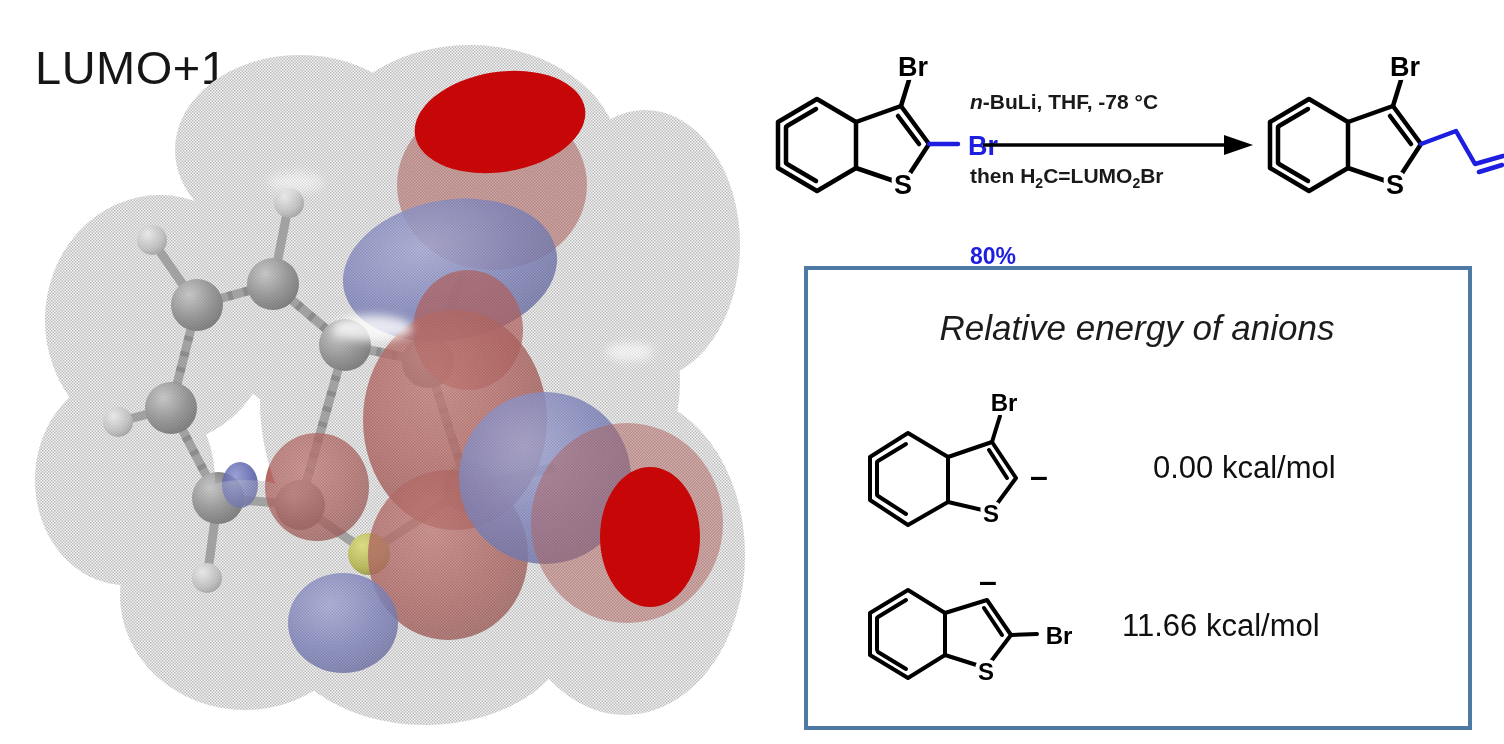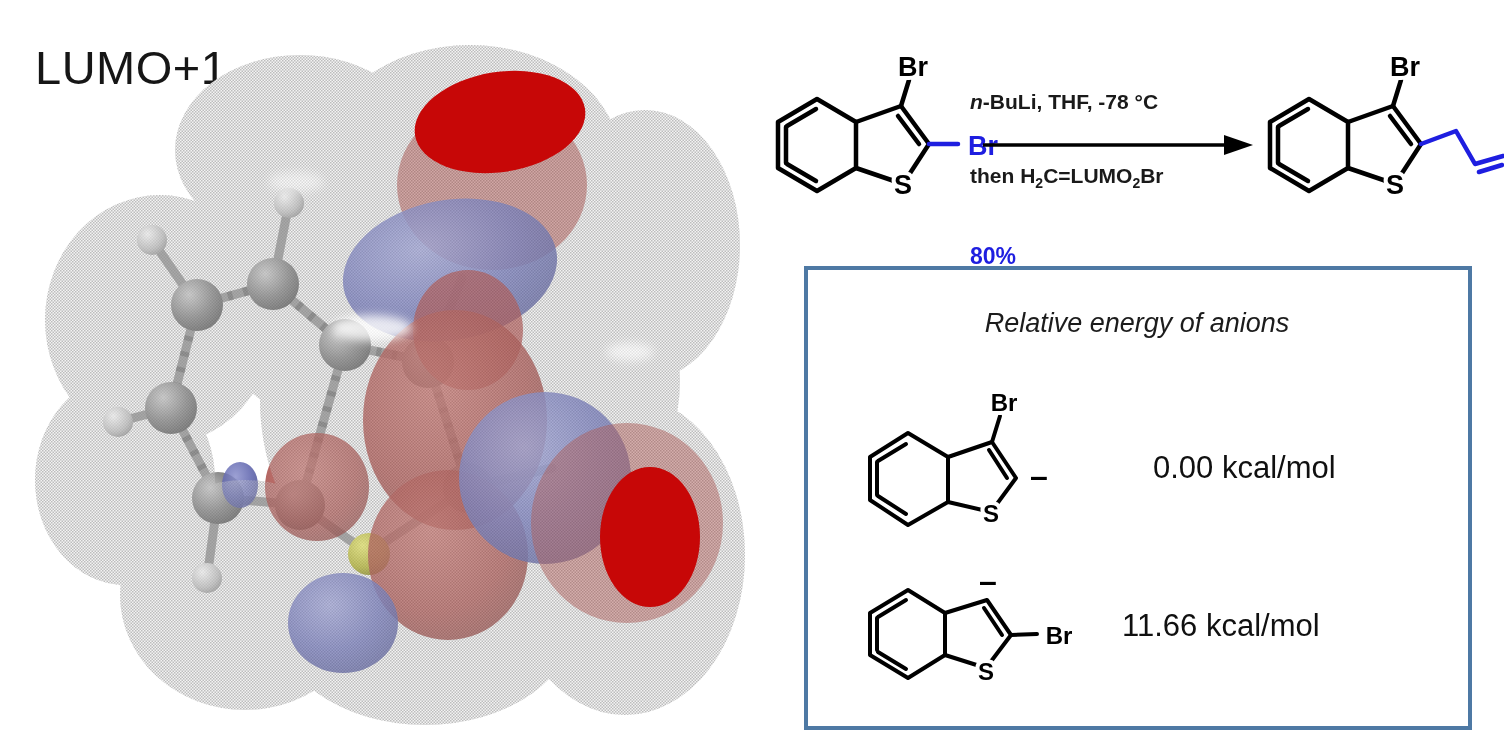--- a/index.html
+++ b/index.html
@@ -4,21 +4,21 @@
 <style>
   html,body{margin:0;padding:0;background:#fff;}
   .canvas{position:relative;width:1504px;height:744px;background:#fff;overflow:hidden;
           font-family:"Liberation Sans",sans-serif;color:var(--ink,#111);}
   .abs{position:absolute;}
   .lumo-label{left:22px;top:40px;font-size:47px;letter-spacing:.5px;color:#161616;margin-left:13px;}
   .fig-svg{left:0;top:0;width:1504px;height:744px;z-index:2;}
   .panel{left:804px;top:266px;width:660px;height:456px;border:4px solid var(--panel-border,#4e79a4);
          background:#fff;z-index:1;}
   .panel-title{left:804px;top:308px;width:666px;text-align:center;font-style:italic;
-               font-size:27px;color:#1c1c1c;z-index:3;}
+               font-size:35px;color:#1c1c1c;z-index:3;}
   .cond{left:970px;width:285px;text-align:left;font-weight:bold;font-size:21px;z-index:3;color:#1a1a1a;}
   .cond1{top:90px;}
   .cond2{top:164px;}
   .cond sub{font-size:14px;}
   .yield{top:219px;font-size:23px;color:var(--accent-blue,#1e1ee0);margin-top:24px;}
   .energy{z-index:3;font-size:31px;color:#101010;}
   .energy-1{left:1153px;top:450px;}
   .energy-2{left:1122px;top:608px;}
   
   .skel{stroke:#000;fill:none;stroke-linecap:round;stroke-linejoin:round;}

